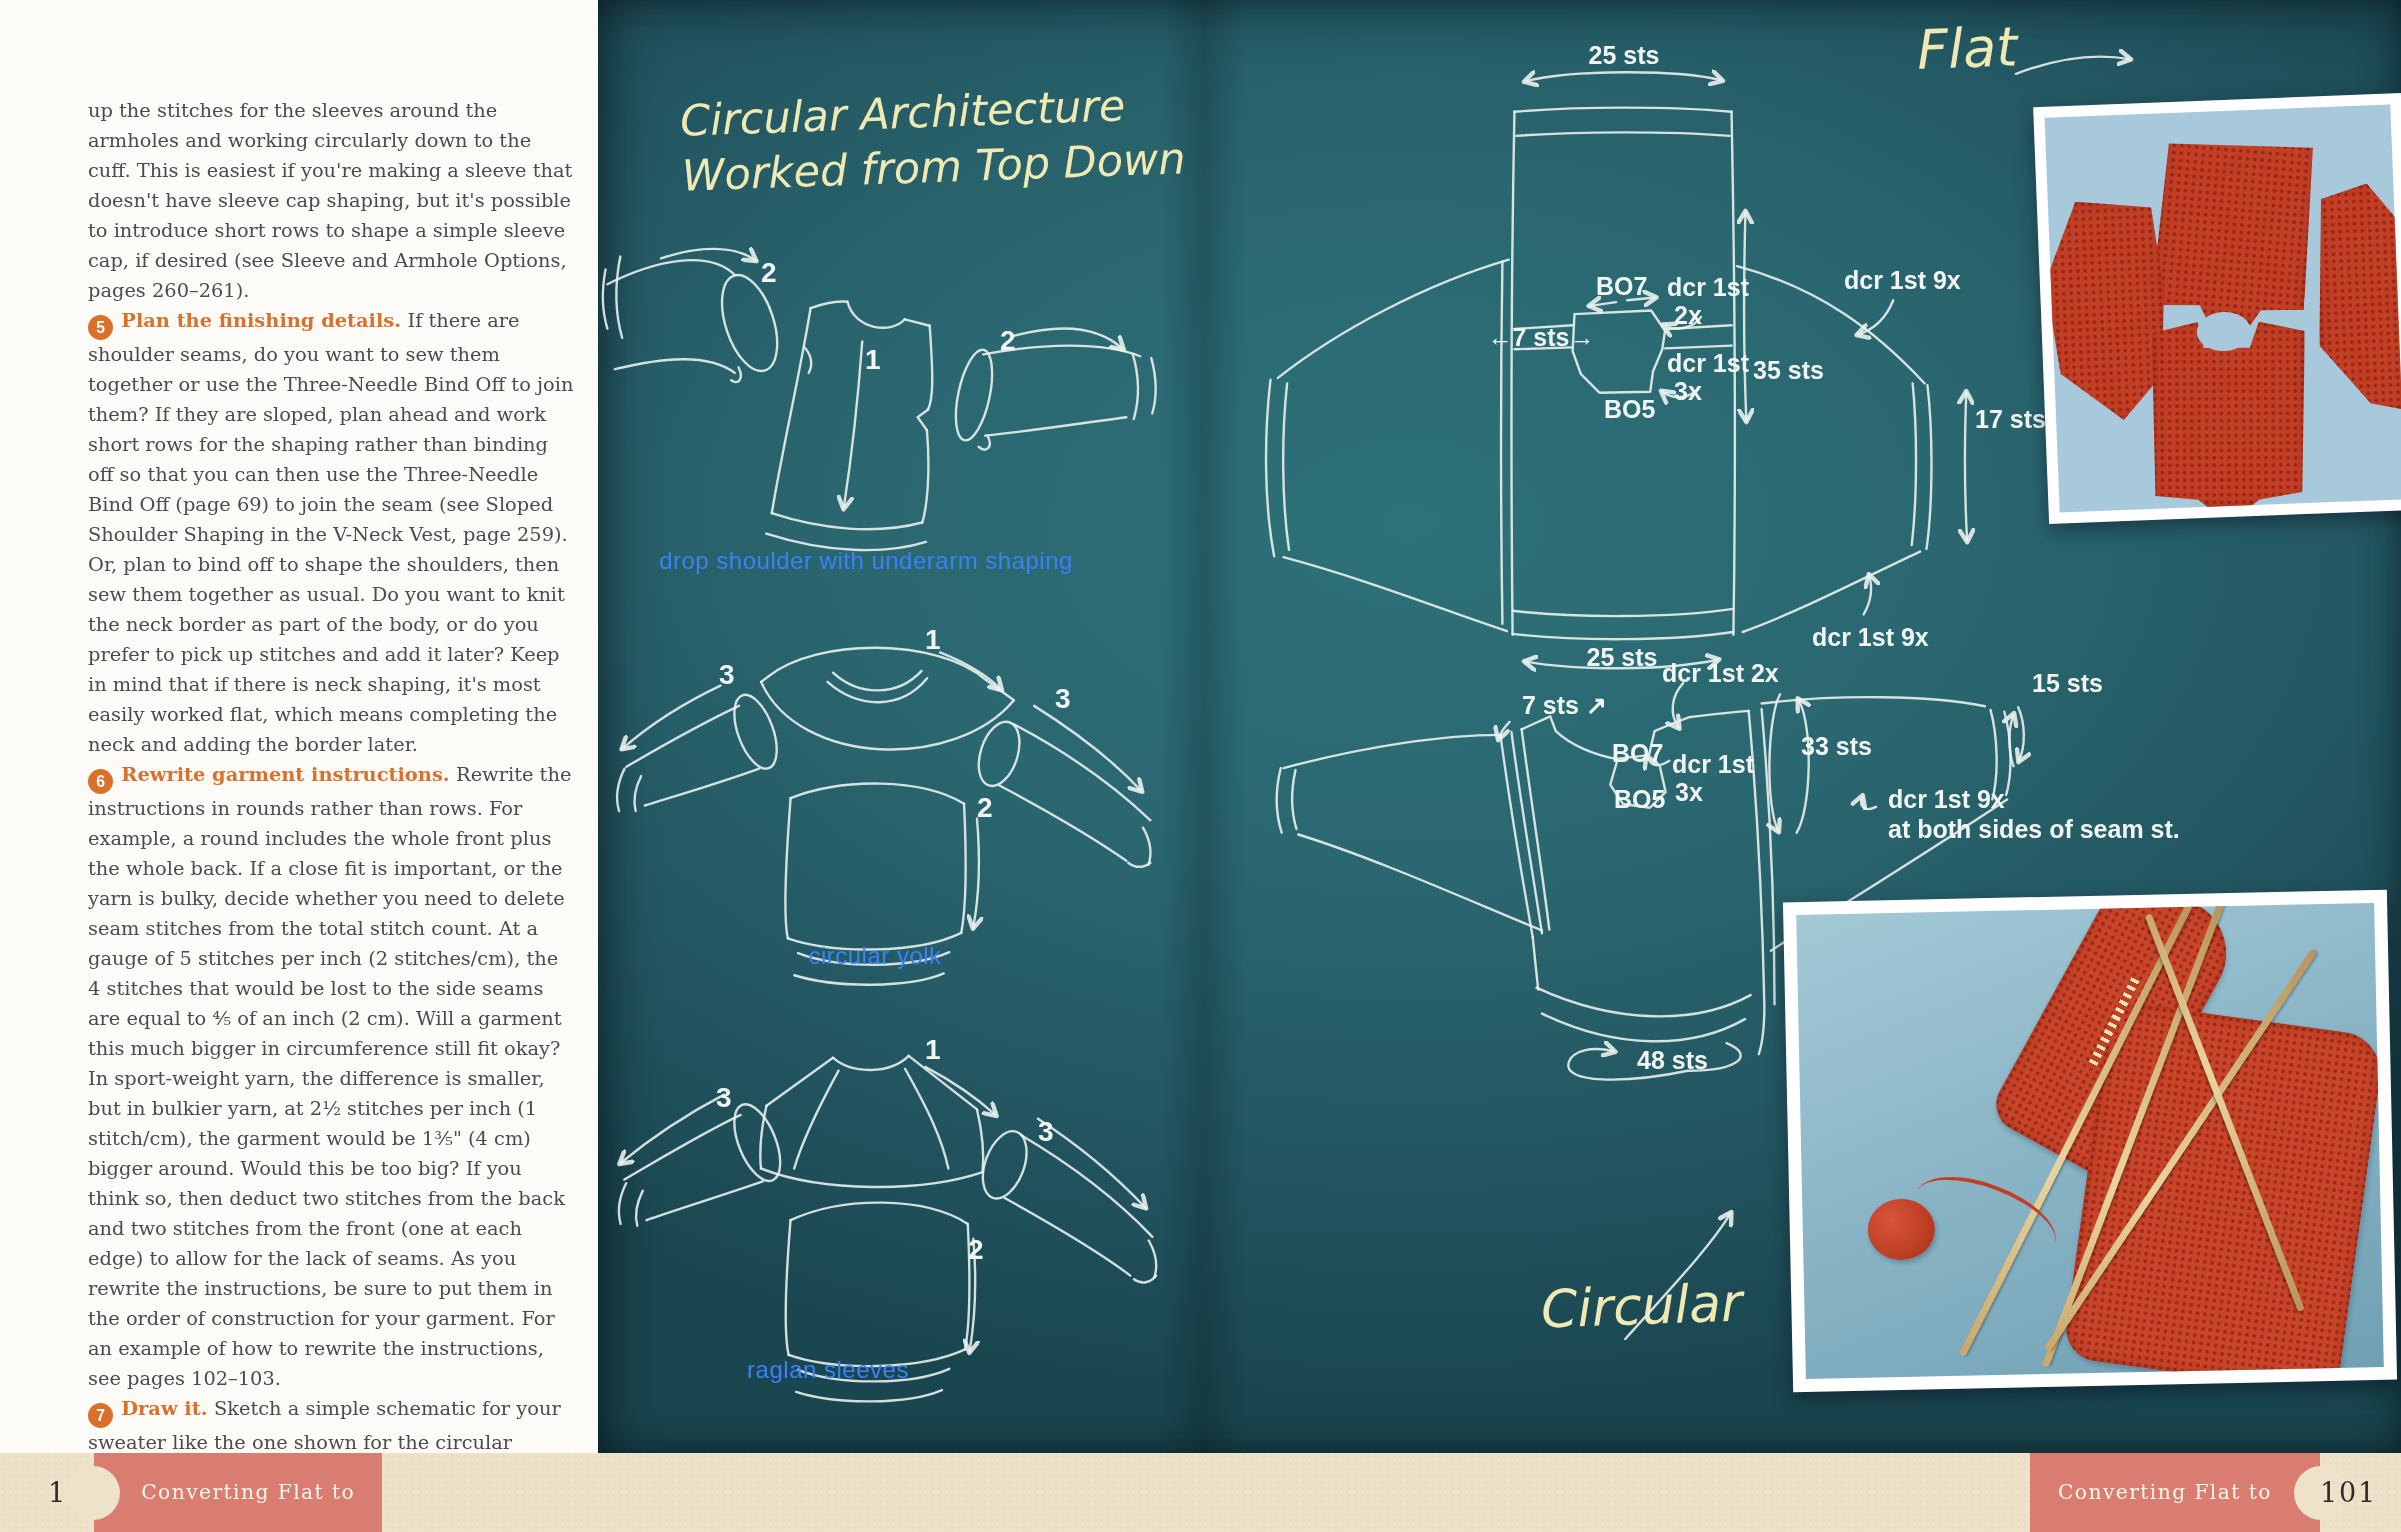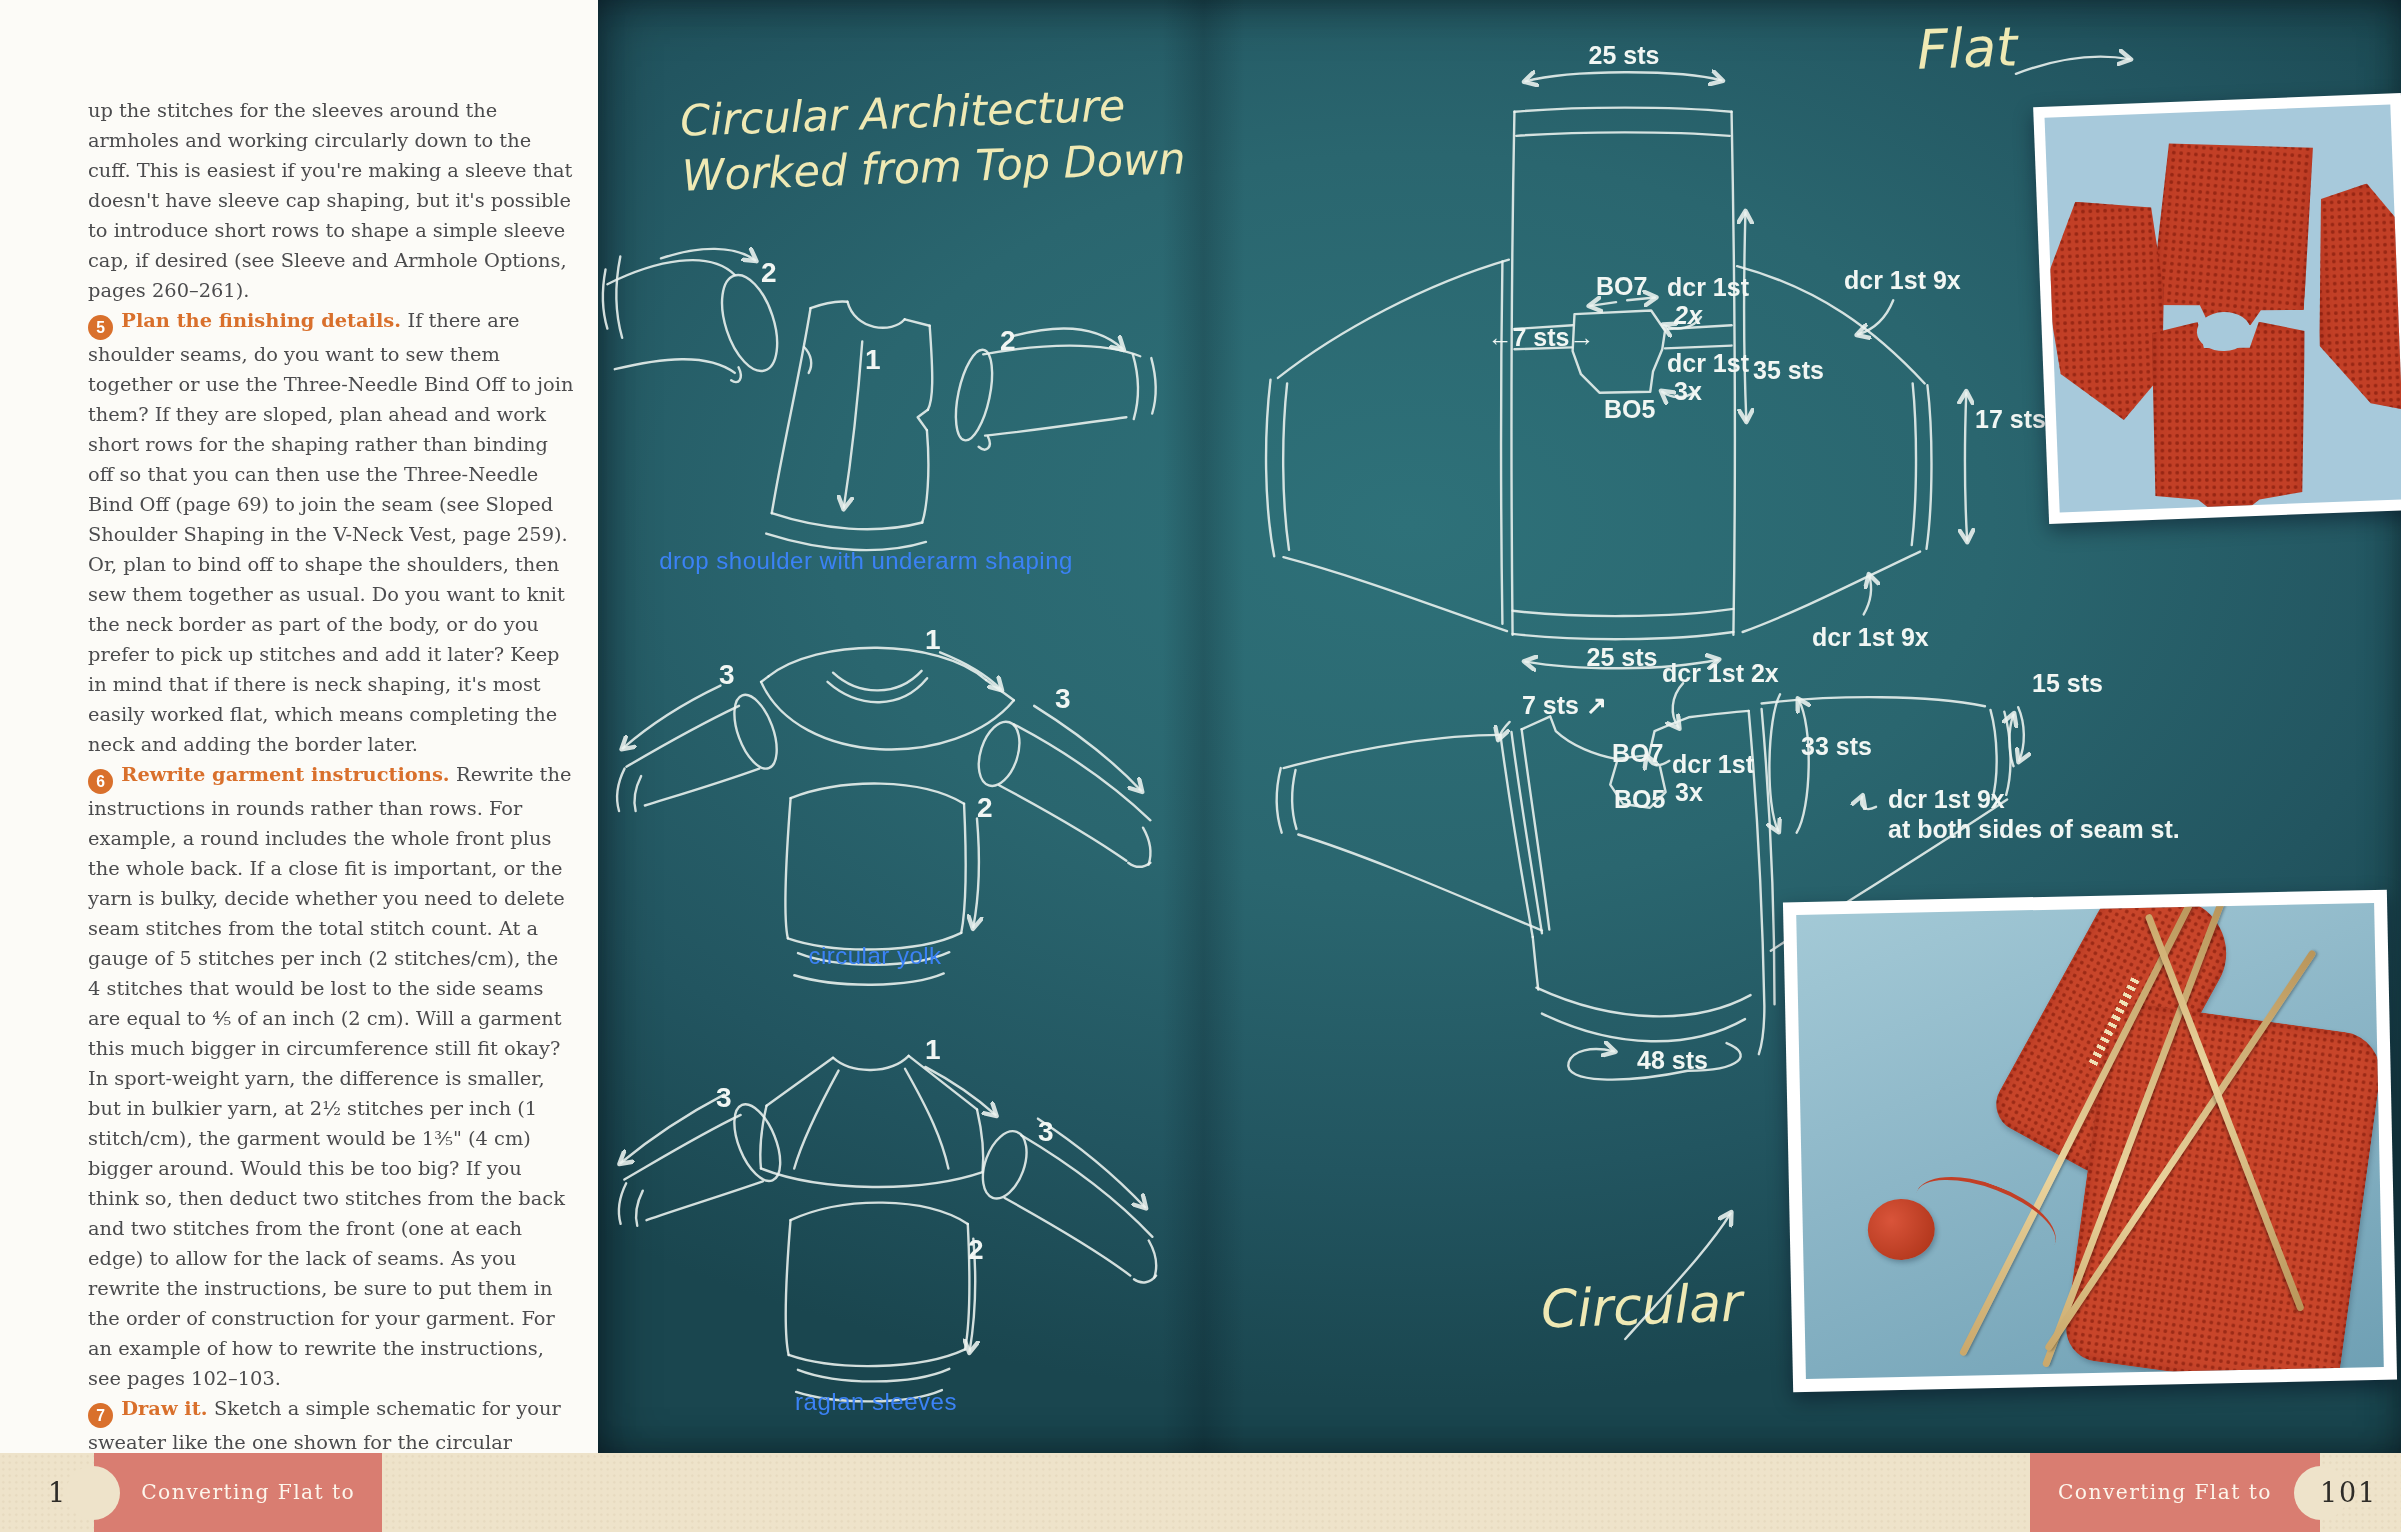--- a/index.html
+++ b/index.html
@@ -187,21 +187,21 @@
     <path d="M456,114 C510,146 560,184 598,224"></path>
       <path d="M438,182 C492,212 540,240 574,266"></path>
     <path d="M594,228 C602,242 604,256 600,268"></path>
       <path d="M578,270 C586,276 596,274 602,266"></path>
     <path d="M474,96 C520,126 558,158 590,192" marker-end="url(#ah3)"></path>
   </svg>
   <div class="chalk-num" style="left:716px;top:1082px;">3</div>
   <div class="chalk-num" style="left:925px;top:1034px;">1</div>
   <div class="chalk-num" style="left:1038px;top:1116px;">3</div>
   <div class="chalk-num" style="left:968px;top:1234px;">2</div>
-  <div class="chalk-cap" style="left:876px;top:1356px;margin-top:32px;">raglan sleeves</div>
+  <div class="chalk-cap" style="left:828px;top:1356px;">raglan sleeves</div>
 
   <svg class="chalk" style="left:1228px;top:23px;" width="887" height="647" viewBox="0 0 960 700">
     <defs>
         <marker id="ah4" viewBox="0 0 10 10" refX="7" refY="5" markerWidth="7" markerHeight="7" orient="auto-start-reverse">
           <path d="M1,1 L8,5 L1,9"></path>
         </marker>
       </defs>
     <path d="M310,96 C307,250 306,470 308,662"></path>
       <path d="M545,96 C548,250 550,470 547,662"></path>
     <path d="M310,96 C380,90 480,90 545,96"></path>
@@ -232,21 +232,21 @@
     <path d="M720,300 C712,320 698,332 682,337" marker-end="url(#ah4)"></path>
     <path d="M688,640 C696,626 698,612 694,598" marker-end="url(#ah4)"></path>
     <path d="M322,691 C380,701 472,701 530,689" marker-start="url(#ah4)" marker-end="url(#ah4)"></path>
   </svg>
   <div class="chalk-label ctr" style="left:1624px;top:41px;">25 sts</div>
   <div class="chalk-label" style="left:1844px;top:266px;">dcr 1st 9x</div>
   <div class="chalk-label" style="left:1975px;top:405px;">17 sts</div>
   <div class="chalk-label" style="left:1753px;top:312px;margin-top:44px;">35 sts</div>
   <div class="chalk-label" style="left:1596px;top:272px;">BO7</div>
   <div class="chalk-label" style="left:1667px;top:273px;">dcr 1st</div>
-  <div class="chalk-label" style="left:1674px;top:301px;font-style:italic;">2x</div>
+  <div class="chalk-label" style="left:1674px;top:301px;">2x</div>
   <div class="chalk-label ctr" style="left:1541px;top:323px;">←7 sts→</div>
   <div class="chalk-label" style="left:1667px;top:349px;">dcr 1st</div>
   <div class="chalk-label" style="left:1674px;top:377px;">3x</div>
   <div class="chalk-label" style="left:1604px;top:395px;">BO5</div>
   <div class="chalk-label" style="left:1812px;top:623px;">dcr 1st 9x</div>
   <div class="chalk-label ctr" style="left:1622px;top:643px;">25 sts</div>
 
   <svg class="chalk" style="left:1228px;top:637px;" width="914" height="443" viewBox="0 0 990 480">
     <defs>
         <marker id="ah5" viewBox="0 0 10 10" refX="7" refY="5" markerWidth="7" markerHeight="7" orient="auto-start-reverse">

